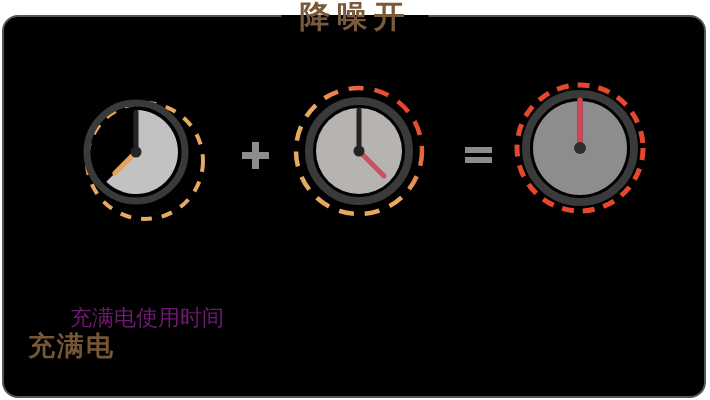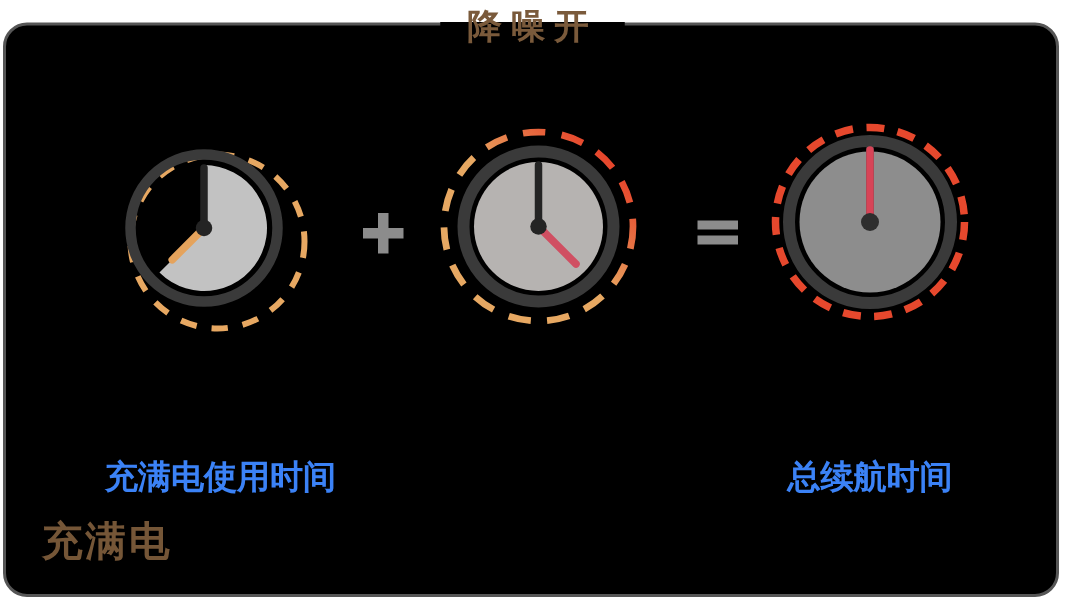--- a/index.html
+++ b/index.html
@@ -1,40 +1,40 @@
 <!DOCTYPE html>
 <html><head>
 <meta charset="utf-8">
 <style>
   html,body{margin:0;padding:0;background:#ffffff;width:710px;height:400px;overflow:hidden;
     font-family:"Liberation Sans","DejaVu Sans",sans-serif;}
   .stage{position:relative;width:710px;height:400px;}
   .card{position:absolute;left:2px;top:15px;width:704px;height:383px;box-sizing:border-box;
     background:#000000;border:2px solid #565656;border-radius:16px;}
   .title{position:absolute;top:0;left:50%;transform:translateX(-50%);height:34px;line-height:34px;
-    padding:0 18px;font-size:23px;font-weight:bold;color:#7a5a3b;letter-spacing:6px;white-space:nowrap;
+    padding:0 18px;font-size:31px;font-weight:bold;color:#7a5a3b;letter-spacing:6px;white-space:nowrap;
     background:linear-gradient(to bottom,#ffffff 15px,#000000 15px);z-index:3;}
   .clock{position:absolute;z-index:2;}
   .clock1{left:61px;top:77px;}
   .clock2{left:284px;top:76px;}
   .clock3{left:505px;top:73px;}
   .op{position:absolute;z-index:2;}
   .plus{left:242px;top:142px;width:27px;height:27px;}
   .plus .ph{position:absolute;left:0;top:10px;width:27px;height:7px;background:#8c8c8c;}
   .plus .pv{position:absolute;left:10px;top:0;width:7px;height:27px;background:#8c8c8c;}
   .equals{left:465px;top:147px;width:27px;height:16px;}
   .equals .eb{position:absolute;left:0;width:27px;height:6px;background:#8c8c8c;}
   .equals .eb1{top:0;}
   .equals .eb2{top:10px;}
   .label{position:absolute;top:303px;transform:translateX(-50%);white-space:nowrap;
-    font-size:22px;font-weight:bold;color:#3b82f6;z-index:2;}
+    font-size:22px;font-weight:normal;color:#701a75;z-index:2;}
   .label1{left:147px;}
   .label2{left:360px;}
   .label3{left:580px;}
-  .footer-note{position:absolute;left:28px;top:343px;font-size:27px;font-weight:bold;
+  .footer-note{position:absolute;left:28px;top:328px;font-size:27px;font-weight:bold;
     color:#755637;letter-spacing:2px;z-index:2;white-space:nowrap;}
 </style>
 </head>
 <body>
 
 <div class="stage">
 
   <div class="card"></div>
 
   <div class="title">降噪开</div>
@@ -78,17 +78,16 @@
     <span class="ph"></span>
     <span class="pv"></span>
   </div>
 
   <div class="op equals">
     <span class="eb eb1"></span>
     <span class="eb eb2"></span>
   </div>
 
   <div class="label label1">充满电使用时间</div>
-  <div class="label label3">总续航时间</div>
 
   <div class="footer-note">充满电</div>
 
 </div>
 
 </body></html>

